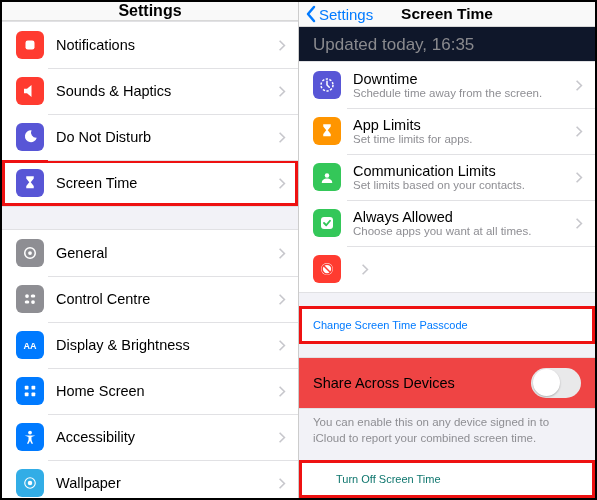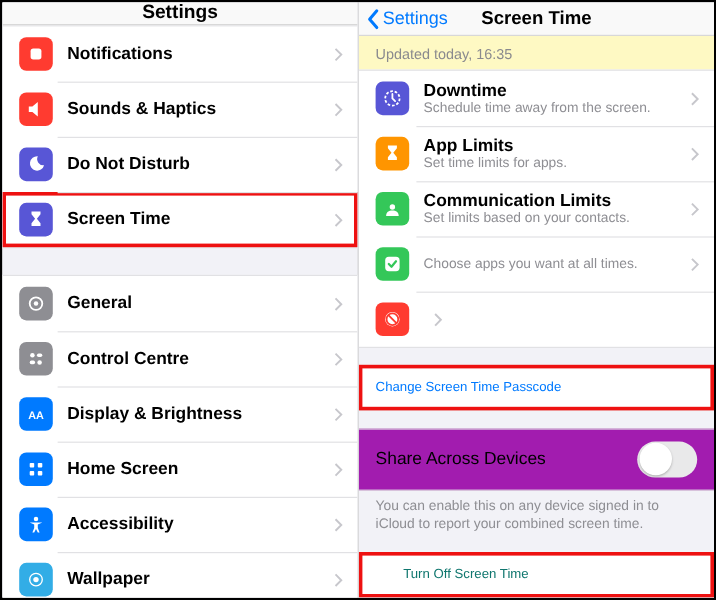--- a/index.html
+++ b/index.html
@@ -12,46 +12,46 @@
 .header-center { background: #f9f9f9; height: 42px; display: flex; align-items: center; justify-content: center; border-bottom: 1px solid #d8d8d8; }
 .header-title { font-weight: 700; font-size: 16px; color: #000; }
 
 
 .navbar { background: #f9f9f9; height: 42px; display: flex; align-items: center; border-bottom: 1px solid #d8d8d8; position: relative; }
 .back { display: flex; align-items: center; color: #007aff; font-size: 15px; padding-left: 6px; }
 .back-chevron { width: 12px; height: 18px; margin-right: 2px; }
 .nav-title { position: absolute; left: 50%; transform: translateX(-50%); font-weight: 600; font-size: 15.5px; color: #000; }
 
 .group-space { height: 22px; }
-.meta-row { padding: 8px 14px 6px; font-size: 12px; color: #8a8a8e; background: #fef9c3; }
+.meta-row { padding: 8px 14px 6px; font-size: 17px; color: #8a8a8e; background: #0f172a; }
 
 .list { background: #fff; border-top: 1px solid #e1e1e4; border-bottom: 1px solid #e1e1e4; }
 .row { display: flex; align-items: center; padding: 9px 12px 9px 14px; position: relative; min-height: 40px; }
 .row + .row::before { content: ""; position: absolute; left: 48px; right: 0; top: 0; height: 1px; background: #e1e1e4; }
 .left-pane .row + .row::before { left: 46px; }
 
 .icon-box { width: 28px; height: 28px; border-radius: 6px; display: flex; align-items: center; justify-content: center; flex-shrink: 0; margin-right: 12px; }
 .icon-box svg { display: block; }
 
 .row-text { flex: 1; display: flex; flex-direction: column; justify-content: center; }
-.row-label { font-size: 14.5px; color: #000; font-weight: 700; }
+.row-label { font-size: 14.5px; color: #000; font-weight: 400; }
 .row-sub { font-size: 11.5px; color: #8e8e93; margin-top: 0; }
 
 .chevron { width: 8px; height: 13px; flex-shrink: 0; margin-left: 8px; }
 .chevron path { stroke: #c7c7cc; stroke-width: 2; fill: none; }
 
 .link-row { display: flex; align-items: center; padding: 12px 14px; background: #fff; border-top: 1px solid #e1e1e4; border-bottom: 1px solid #e1e1e4; }
 .link-text { font-size: 11px; color: #007aff; }
 .danger .link-text { color: #0f766e; margin-left: 23px; }
 
 .highlight { outline: 3px solid #e11; outline-offset: -3px; position: relative; z-index: 5; }
 
 .footer-note { padding: 6px 14px 14px; font-size: 11.5px; color: #8e8e93; line-height: 1.35; }
 
-.switch-row { display: flex; align-items: center; padding: 10px 14px; background: #a21caf; border-top: 1px solid #e1e1e4; border-bottom: 1px solid #e1e1e4; }
+.switch-row { display: flex; align-items: center; padding: 10px 14px; background: #ef4444; border-top: 1px solid #e1e1e4; border-bottom: 1px solid #e1e1e4; }
 .switch-label { flex: 1; font-size: 14.5px; }
 .switch { width: 50px; height: 30px; background: #e9e9ea; border-radius: 15px; position: relative; }
 .switch .knob { width: 27px; height: 27px; background: #fff; border-radius: 50%; position: absolute; top: 1.5px; left: 1.5px; box-shadow: 0 1px 2px rgba(0,0,0,0.25); }
 
 
 .bg-red { background: #ff3b30; }
 .bg-purple { background: #5856d6; }
 .bg-orange { background: #ff9500; }
 .bg-green { background: #34c759; }
 .bg-gray { background: #8e8e93; }
@@ -275,20 +275,21 @@
           </svg>
         </div>
         <div class="row">
           <div class="icon-box bg-green">
             <svg width="18" height="18" viewBox="0 0 24 24">
               <rect x="4" y="4" width="16" height="16" rx="4" fill="#fff"></rect>
               <path d="M8 12l3 3 5-6" stroke="#34c759" stroke-width="2.5" fill="none" stroke-linecap="round" stroke-linejoin="round"></path>
             </svg>
           </div>
           <div class="row-text">
+            <div class="row-label">Always Allowed</div>
             <div class="row-sub">Choose apps you want at all times.</div>
           </div>
           <svg class="chevron" viewBox="0 0 10 16">
             <path d="M2 2 L8 8 L2 14"></path>
           </svg>
         </div>
         <div class="row">
           <div class="icon-box bg-red">
             <svg width="18" height="18" viewBox="0 0 24 24">
               <circle cx="12" cy="12" r="8" fill="#fff"></circle>

